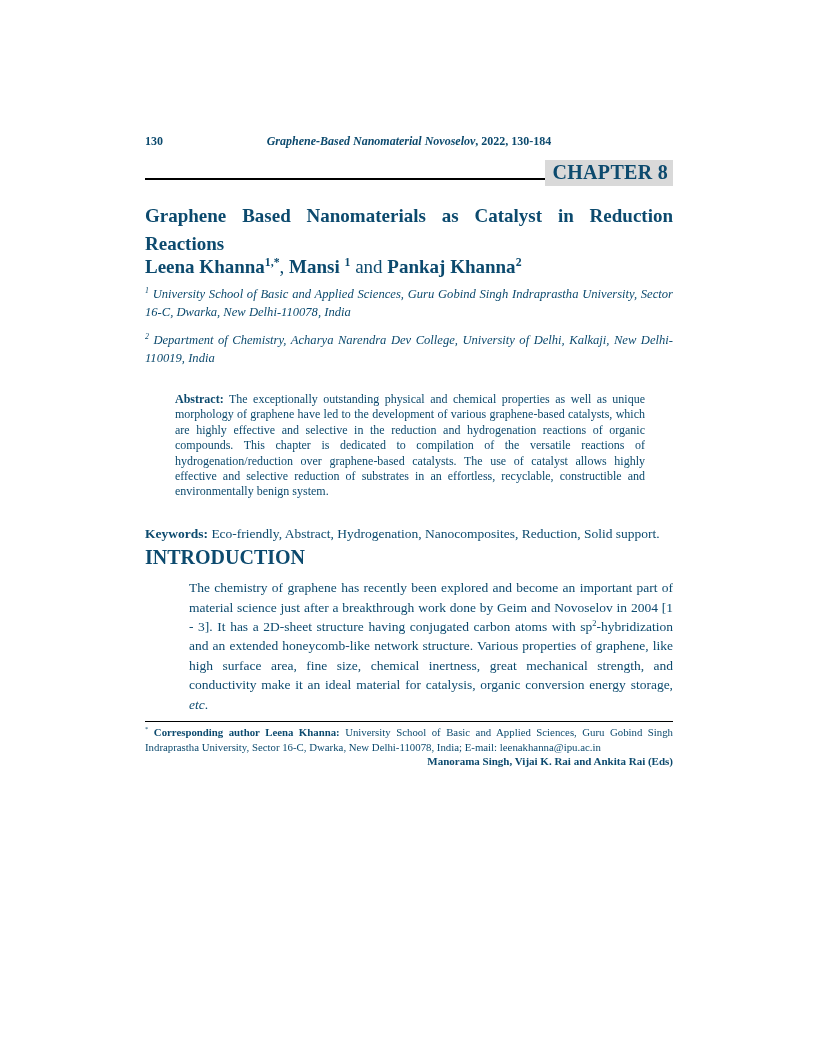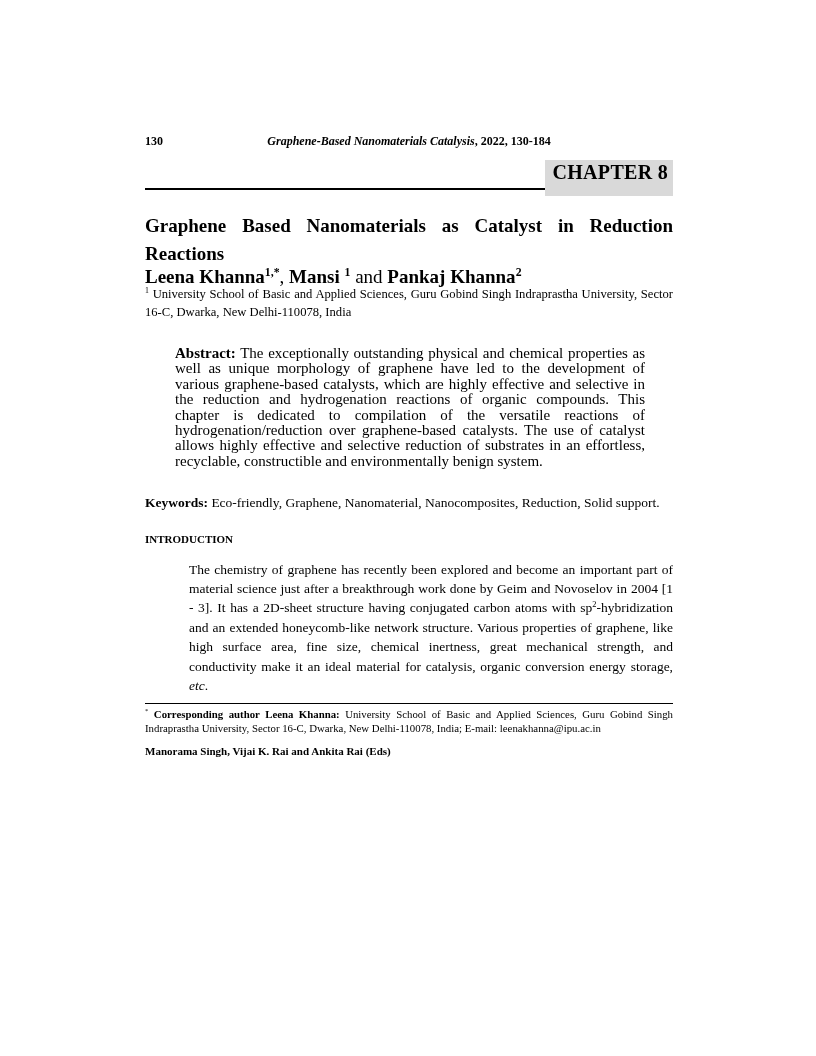--- a/index.html
+++ b/index.html
@@ -2,21 +2,21 @@
 <html><head>
 <meta charset="utf-8">
 <style>
   * { margin: 0; padding: 0; box-sizing: border-box; }
   html, body { background: #ffffff; }
   .page {
     position: relative;
     width: 816px;
     height: 1056px;
     background: #ffffff;
-    color: #000000;
+    color: #0c4a6e;
     font-family: "Liberation Serif", "DejaVu Serif", serif;
     overflow: hidden;
   }
   .content {
     position: absolute;
     left: 145px;
     top: 134px;
     width: 528px;
   }
   
@@ -37,62 +37,63 @@
   }
   .rule-line {
     flex: 1;
     border-bottom: 2px solid #000000;
     margin-bottom: 6px;
   }
   .chapter-badge {
     font-weight: bold;
     font-size: 20px;
     line-height: 23px;
-    padding: 1px 5px 12px 8px;
+    padding: 1px 5px 2px 8px;
     letter-spacing: 0.3px;
   }
   
   .article-title {
     margin-top: 16px;
     font-size: 19px;
     line-height: 28px;
     font-weight: bold;
     text-align: justify;
   }
   .authors {
     font-size: 19px;
     line-height: 17px;
   }
   .authors b { font-weight: bold; }
   sup { font-size: 0.62em; vertical-align: super; line-height: 0; }
   .affiliation {
-    margin-top: 0;
+    margin-top: 10px;
     font-size: 12.6px;
     line-height: 18px;
+    font-style: italic;
     text-align: justify;
   }
   .affiliation:first-of-type { margin-top: 9px; }
   
   .abstract {
     margin: 25px 28px 0 30px;
-    font-size: 15px;
+    font-size: 12px;
     line-height: 15.4px;
     text-align: justify;
   }
   .abstract b { font-weight: bold; }
   
   .keywords {
     margin-top: 24px;
     font-size: 13.5px;
     line-height: 19.4px;
     text-align: justify;
   }
   .section-heading {
-    margin-top: 18px;
-    font-size: 11px;
+    margin-top: 6px;
+    font-size: 20px;
     line-height: 17px;
     font-weight: bold;
   }
   .body-para {
     margin-top: 12px;
     font-size: 13.5px;
     line-height: 19.4px;
     text-align: justify;
     margin-left: 44px;
   }
@@ -105,52 +106,53 @@
   }
   .footnote {
     margin-top: 3px;
     font-size: 10.8px;
     line-height: 14.6px;
     text-align: justify;
   }
   .footnote b { font-weight: bold; }
   
   .book-footer {
-    margin-top: 8px;
-    text-align: left;
+    margin-top: 0;
+    text-align: right;
     font-weight: bold;
     font-size: 11px;
     line-height: 14px;
   }
 </style>
 </head>
 <body>
 
 <div class="page">
   <div class="content">
 
     <div class="running-header">
       <span class="page-num">130</span>
-      <span><span class="running-title-italic">Graphene-Based Nanomaterials Catalysis</span><span>, 2022, 130-184</span></span>
+      <span><span class="running-title-italic">Graphene-Based Nanomaterial Novoselov</span><span>, 2022, 130-184</span></span>
     </div>
 
     <div class="chapter-row">
       <div class="rule-line"></div>
       <div class="chapter-badge" style="background: rgb(217, 217, 217);">CHAPTER 8</div>
     </div>
 
     <h1 class="article-title">Graphene Based Nanomaterials as Catalyst in Reduction Reactions</h1>
 
     <p class="authors"><b><span>Leena Khanna</span><sup>1,*</sup></b><span>, </span><b><span>Mansi </span><sup>1</sup></b><span> and </span><b><span>Pankaj Khanna</span><sup>2</sup></b></p>
 
     <p class="affiliation"><sup>1</sup> <span>University School of Basic and Applied Sciences, Guru Gobind Singh Indraprastha University, Sector 16-C, Dwarka, New Delhi-110078, India</span></p>
+    <p class="affiliation"><sup>2</sup> <span>Department of Chemistry, Acharya Narendra Dev College, University of Delhi, Kalkaji, New Delhi-110019, India</span></p>
 
     <p class="abstract"><b>Abstract:</b> <span>The exceptionally outstanding physical and chemical properties as well as unique morphology of graphene have led to the development of various graphene-based catalysts, which are highly effective and selective in the reduction and hydrogenation reactions of organic compounds. This chapter is dedicated to compilation of the versatile reactions of hydrogenation/reduction over graphene-based catalysts. The use of catalyst allows highly effective and selective reduction of substrates in an effortless, recyclable, constructible and environmentally benign system.</span></p>
 
-    <p class="keywords"><b>Keywords:</b> <span>Eco-friendly, Graphene, Nanomaterial, Nanocomposites, Reduction, Solid support.</span></p>
+    <p class="keywords"><b>Keywords:</b> <span>Eco-friendly, Abstract, Hydrogenation, Nanocomposites, Reduction, Solid support.</span></p>
 
     <h2 class="section-heading">INTRODUCTION</h2>
 
     <p class="body-para"><span>The chemistry of graphene has recently been explored and become an important part of material science just after a breakthrough work done by Geim and Novoselov in 2004 [1 - 3]. It has a 2D-sheet structure having conjugated carbon atoms with sp</span><sup>2</sup><span>-hybridization and an extended honeycomb-like network structure. Various properties of graphene, like high surface area, fine size, chemical inertness, great mechanical strength, and conductivity make it an ideal material for catalysis, organic conversion energy storage, </span><i>etc</i><span>.</span></p>
 
 
     <div class="footnote-rule"></div>
     <p class="footnote"><sup>*</sup> <b>Corresponding author Leena Khanna:</b><span> University School of Basic and Applied Sciences, Guru Gobind Singh Indraprastha University, Sector 16-C, Dwarka, New Delhi-110078, India; E-mail: leenakhanna@ipu.ac.in</span></p>
 
     <div class="book-footer">

